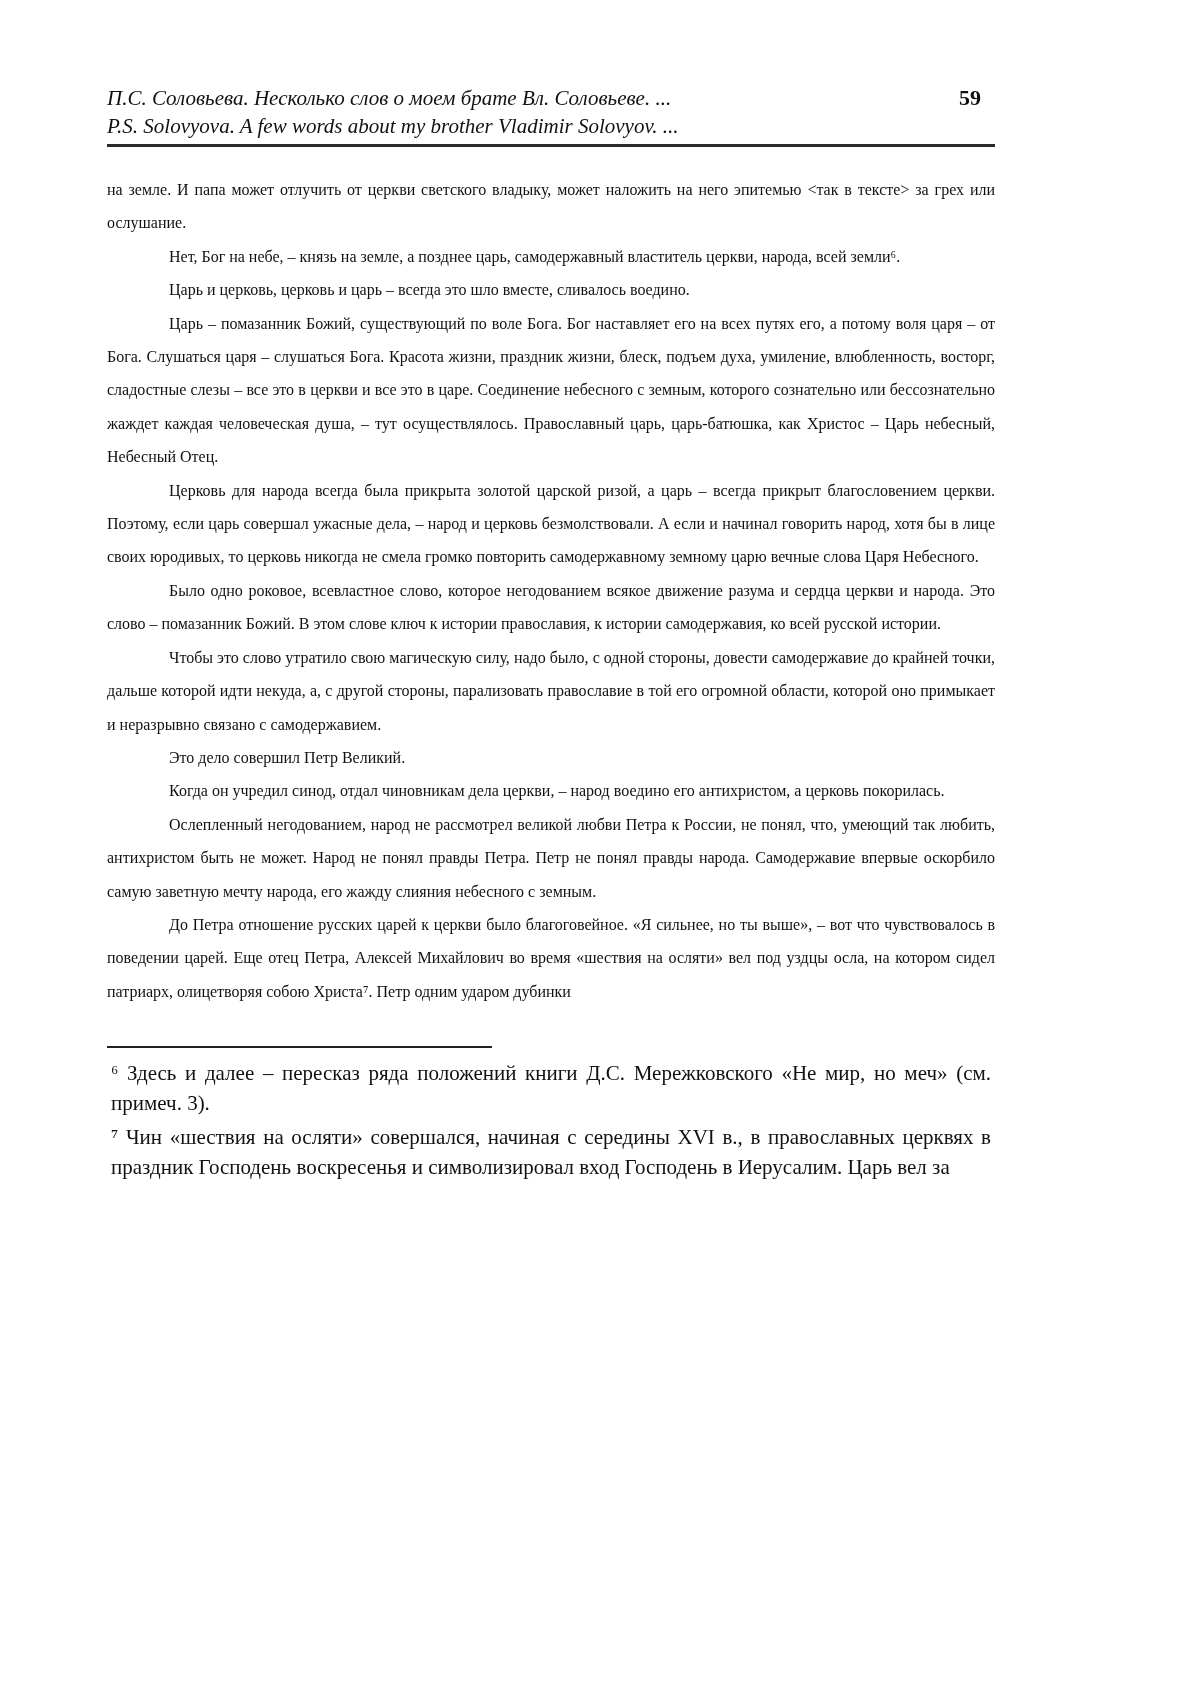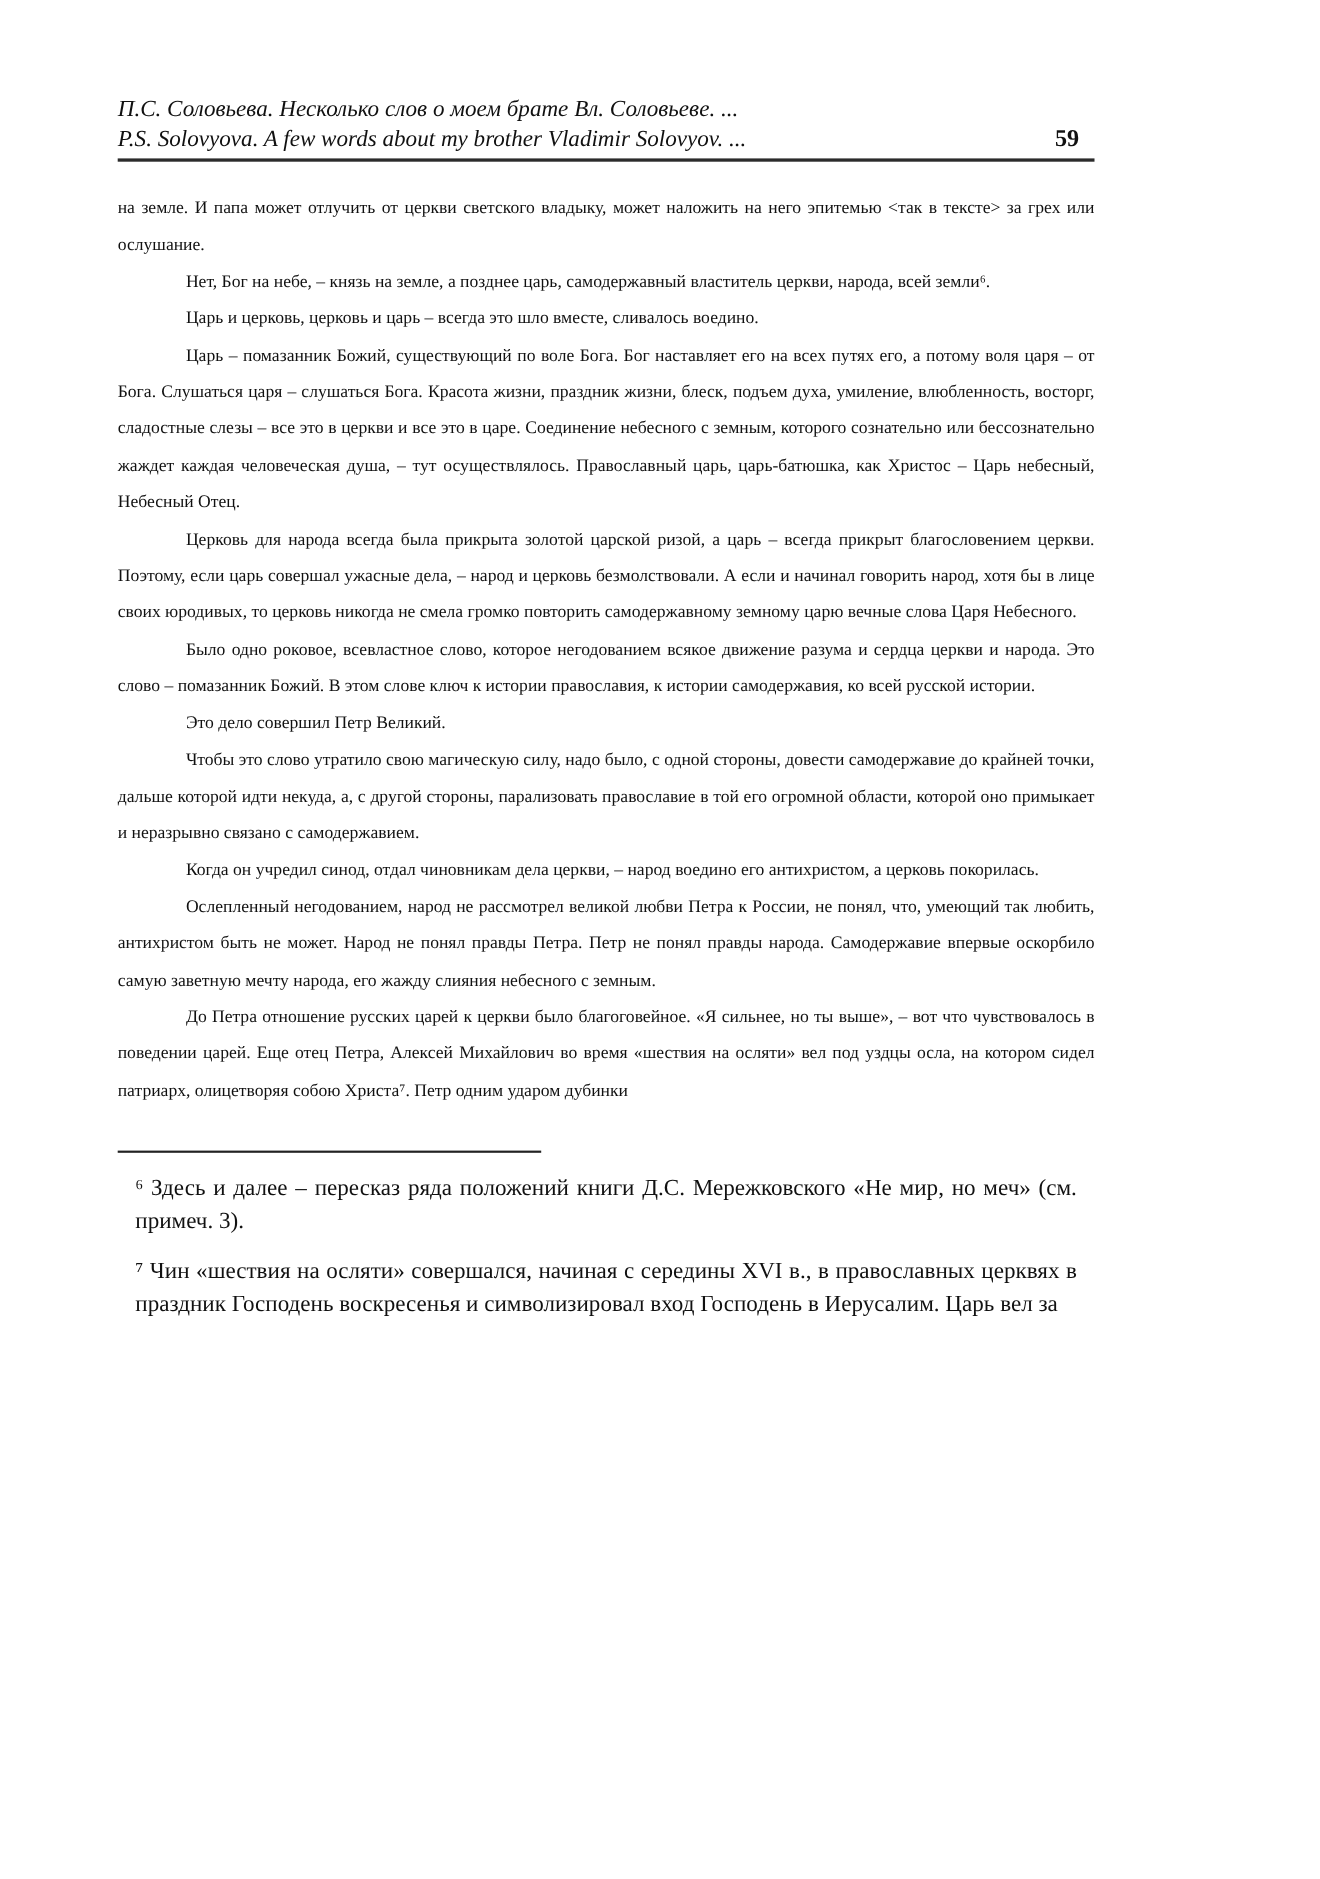--- a/index.html
+++ b/index.html
@@ -14,21 +14,21 @@
     background: #ffffff;
     box-sizing: border-box;
     padding: 84px 205px 0 107px;
     font-family: "Liberation Serif", "DejaVu Serif", serif;
     color: #111111;
   }
   
   .header-row {
     display: flex;
     justify-content: space-between;
-    align-items: flex-end;
+    align-items: flex-start;
   }
   .running-title {
     font-style: italic;
     font-size: 21px;
     line-height: 28px;
     white-space: nowrap;
   }
   .page-number {
     font-style: normal;
     font-size: 22px;
@@ -62,21 +62,21 @@
     margin-top: 38px;
   }
   .footnote-rule {
     height: 0;
     border: none;
     border-top: 2px solid #222222;
     width: 385px;
     margin: 0 0 10px 0;
   }
   .footnotes p {
-    margin: 16px;
+    margin: 4px;
     padding: 0;
     font-size: 21px;
     line-height: 30px;
     text-align: justify;
     text-indent: 0;
   }
 </style>
 </head>
 <body>
 
@@ -93,22 +93,22 @@
     <hr class="header-rule">
   </header>
 
   <main class="body-text">
     <p class="noindent">на земле. И папа может отлучить от церкви светского владыку, может наложить на него эпитемью &lt;так в тексте&gt; за грех или ослушание.</p>
     <p>Нет, Бог на небе, – князь на земле, а позднее царь, самодержавный властитель церкви, народа, всей земли⁶.</p>
     <p>Царь и церковь, церковь и царь – всегда это шло вместе, сливалось воедино.</p>
     <p>Царь – помазанник Божий, существующий по воле Бога. Бог наставляет его на всех путях его, а потому воля царя – от Бога. Слушаться царя – слушаться Бога.  Красота жизни, праздник жизни, блеск, подъем духа, умиление, влюбленность, восторг, сладостные слезы – все это в церкви и все это в царе. Соединение небесного с земным, которого сознательно или бессознательно жаждет каждая человеческая душа, – тут осуществлялось. Православный царь, царь-батюшка, как Христос – Царь небесный, Небесный Отец.</p>
     <p>Церковь для народа всегда была прикрыта золотой царской ризой, а царь – всегда прикрыт благословением церкви. Поэтому, если царь совершал ужасные дела, – народ и церковь безмолствовали. А если и начинал говорить народ, хотя бы в лице своих юродивых, то церковь никогда не смела громко повторить самодержавному земному царю вечные слова Царя Небесного.</p>
     <p>Было одно роковое, всевластное слово, которое негодованием всякое движение разума и сердца церкви и народа. Это слово – помазанник Божий. В этом слове ключ к истории православия, к истории самодержавия, ко всей русской истории.</p>
+    <p>Чтобы это слово утратило свою магическую силу, надо было, с одной стороны, довести самодержавие до крайней точки, дальше которой идти некуда, а, с другой стороны, парализовать православие в той его огромной области, которой оно примыкает и неразрывно связано с самодержавием.</p>
     <p>Это дело совершил Петр Великий.</p>
-    <p>Чтобы это слово утратило свою магическую силу, надо было, с одной стороны, довести самодержавие до крайней точки, дальше которой идти некуда, а, с другой стороны, парализовать православие в той его огромной области, которой оно примыкает и неразрывно связано с самодержавием.</p>
     <p>Когда он учредил синод, отдал чиновникам дела церкви, – народ воедино его антихристом, а церковь покорилась.</p>
     <p>Ослепленный негодованием, народ не рассмотрел великой любви Петра к России, не понял, что, умеющий так любить, антихристом быть не может. Народ не понял правды Петра. Петр не понял правды народа. Самодержавие впервые оскорбило самую заветную мечту народа, его жажду слияния небесного с земным.</p>
     <p>До Петра отношение русских царей к церкви было благоговейное. «Я сильнее, но ты выше», – вот что чувствовалось в поведении царей. Еще отец Петра, Алексей Михайлович во время «шествия на осляти» вел под уздцы осла, на котором сидел патриарх, олицетворяя собою Христа⁷. Петр одним ударом дубинки</p>
   </main>
 
   <footer class="footnotes">
     <div class="footnote-rule"></div>
     <p>⁶ Здесь и далее – пересказ ряда положений книги Д.С. Мережковского «Не мир, но меч» (см. примеч. 3).</p>
     <p>⁷ Чин «шествия на осляти» совершался, начиная с середины XVI в., в православных церквях в праздник Господень воскресенья и символизировал вход Господень в Иерусалим. Царь вел за</p>
   </footer>

